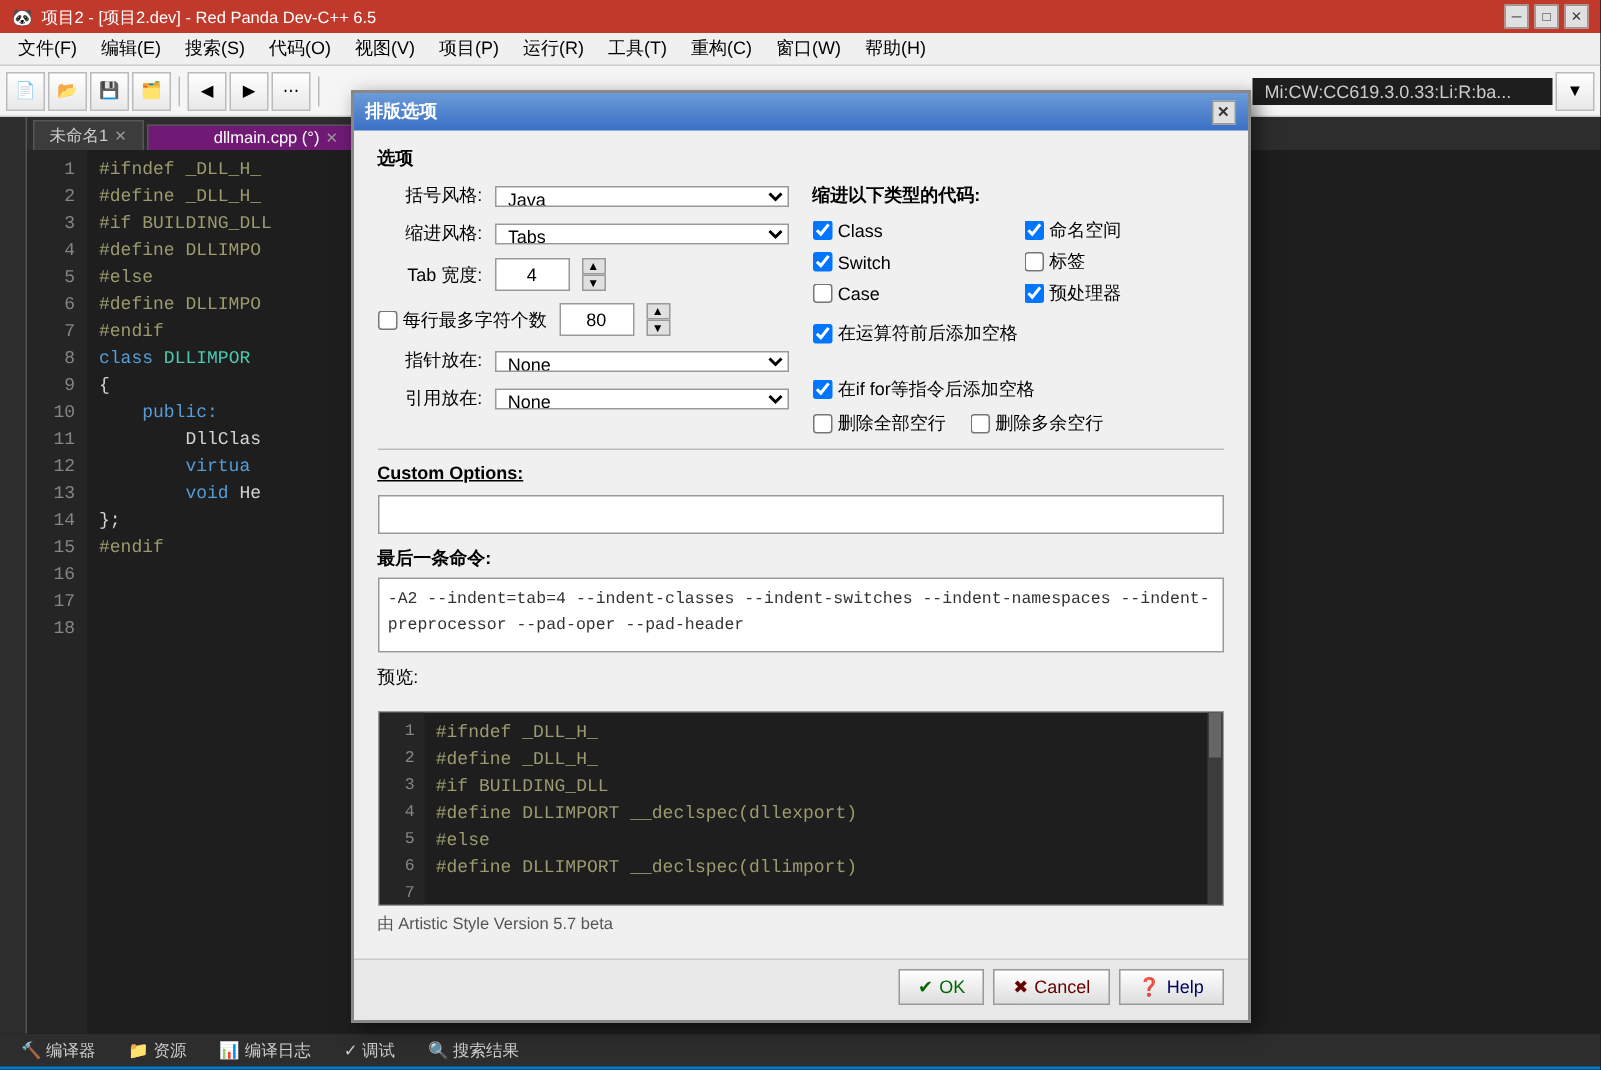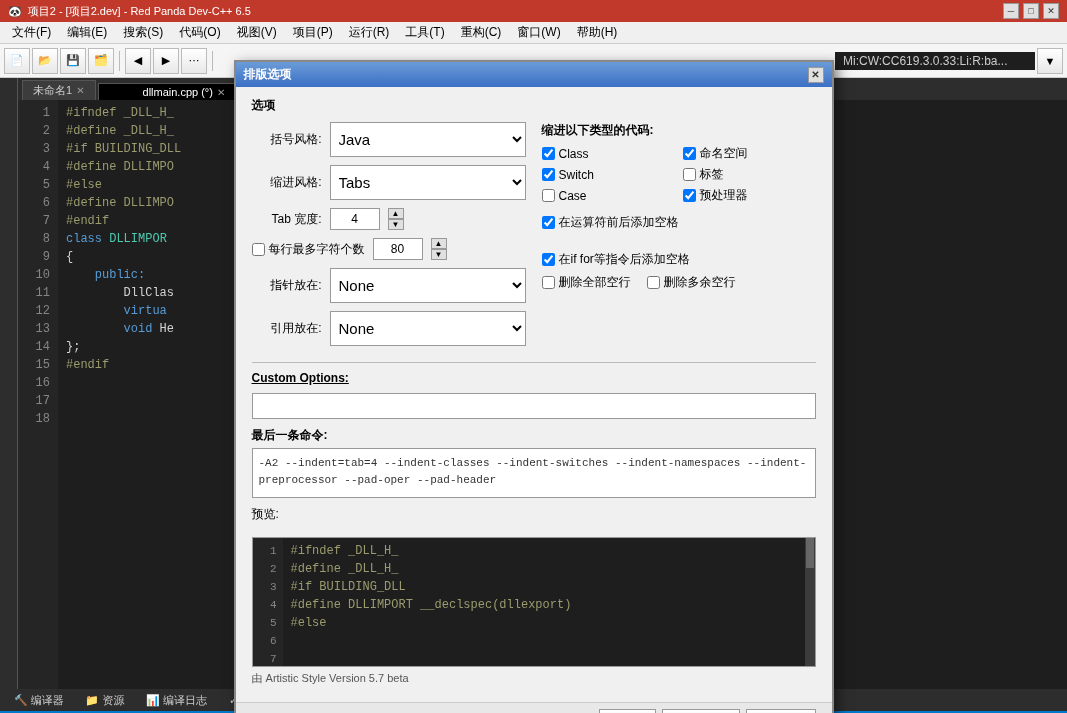--- a/index.html
+++ b/index.html
@@ -106,21 +106,21 @@
       padding: 2px 10px;
       background: #3c3c3c;
       color: #ccc;
       font-size: 11px;
       border: 1px solid #555;
       border-bottom: none;
       cursor: pointer;
       margin-right: 2px;
       display: flex; align-items: center; gap: 4px;
     }
-    .tab.active { background: #000000; color: #fff; padding-left: 44px; }
+    .tab.active { background: #701a75; color: #fff; padding-left: 44px; }
     .tab-close { font-size: 10px; color: #999; }
 
     
     .code-editor {
       display: flex;
       height: calc(100% - 22px);
       background: #1e1e1e;
       font-family: "Courier New", monospace;
       font-size: 12px;
     }
@@ -224,24 +224,24 @@
       margin-bottom: 8px;
       gap: 8px;
     }
     .form-label {
       width: 70px;
       text-align: right;
       color: #000;
     }
     .form-select {
       flex: 1;
-      height: 35px;
+      height: 14px;
       border: 1px solid #999;
       background: white;
-      font-size: 15px;
+      font-size: 12px;
       padding: 0 4px;
       cursor: pointer;
     }
     .form-input {
       width: 50px;
       height: 22px;
       border: 1px solid #999;
       background: white;
       font-size: 12px;
       padding: 0 4px;
@@ -644,20 +644,21 @@
               <div>6</div>
               <div>7</div>
           </div>
           <div class="preview-code">
             <div style="white-space:pre; color:#9b9b6f;">#ifndef _DLL_H_</div>
             <div style="white-space:pre; color:#9b9b6f;">#define _DLL_H_</div>
             <div style="white-space:pre;"></div>
             <div style="white-space:pre; color:#9b9b6f;">#if BUILDING_DLL</div>
             <div style="white-space:pre; color:#9b9b6f;">#define DLLIMPORT __declspec(dllexport)</div>
             <div style="white-space:pre; color:#9b9b6f;">#else</div>
+            <div style="white-space:pre; color:#9b9b6f;">#define DLLIMPORT __declspec(dllimport)</div>
           </div>
           <div class="preview-scrollbar">
             <div class="preview-scroll-thumb"></div>
           </div>
         </div>
       </div>
 
       
       <div class="footer-source">由 Artistic Style Version 5.7 beta</div>
     </div>

